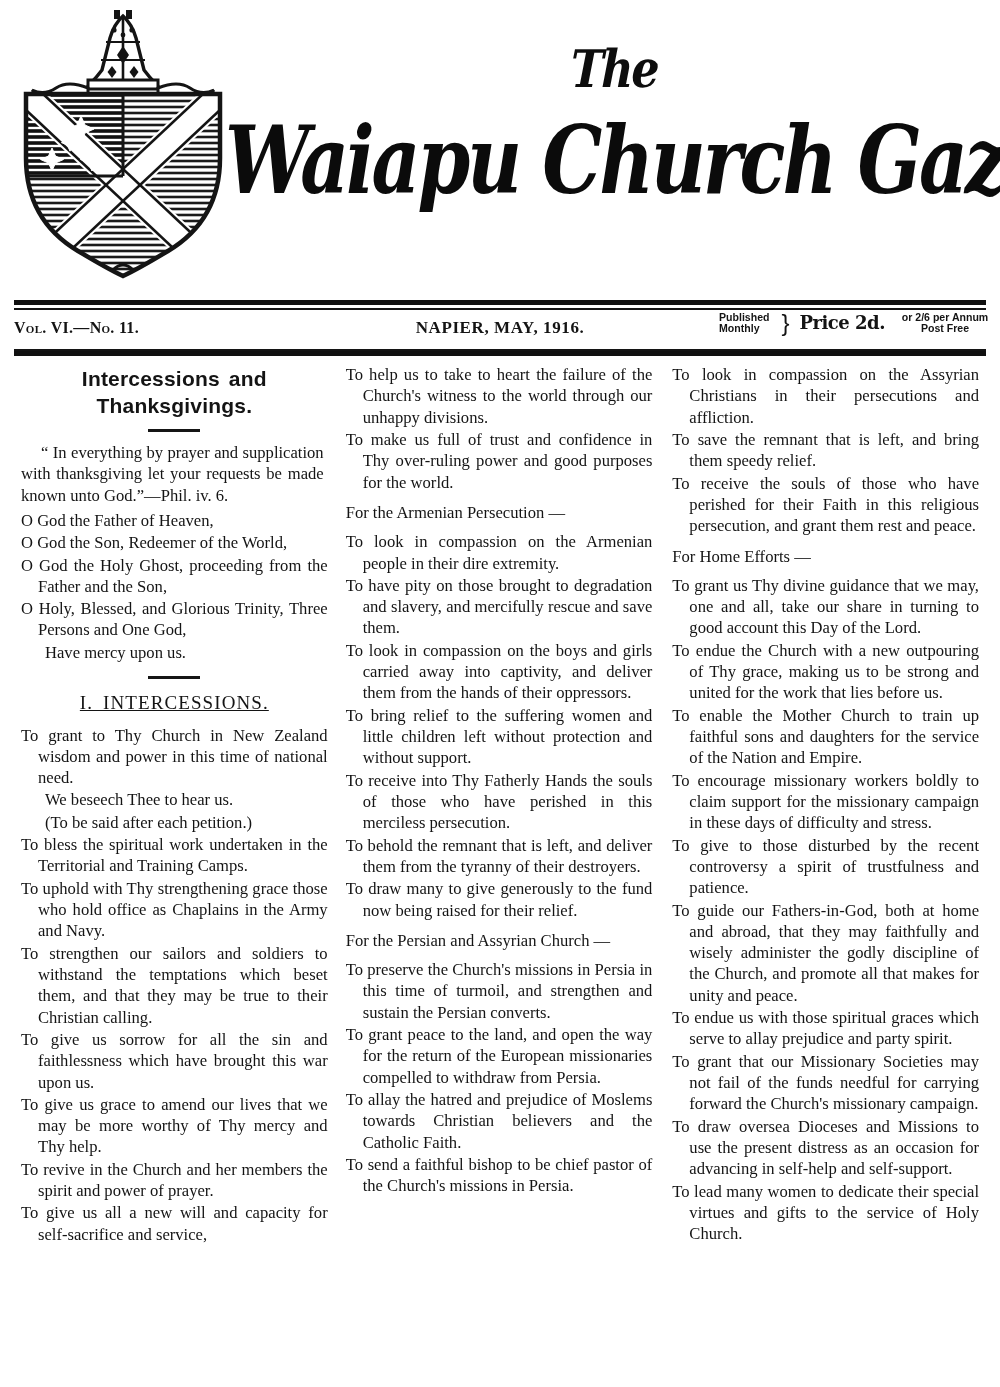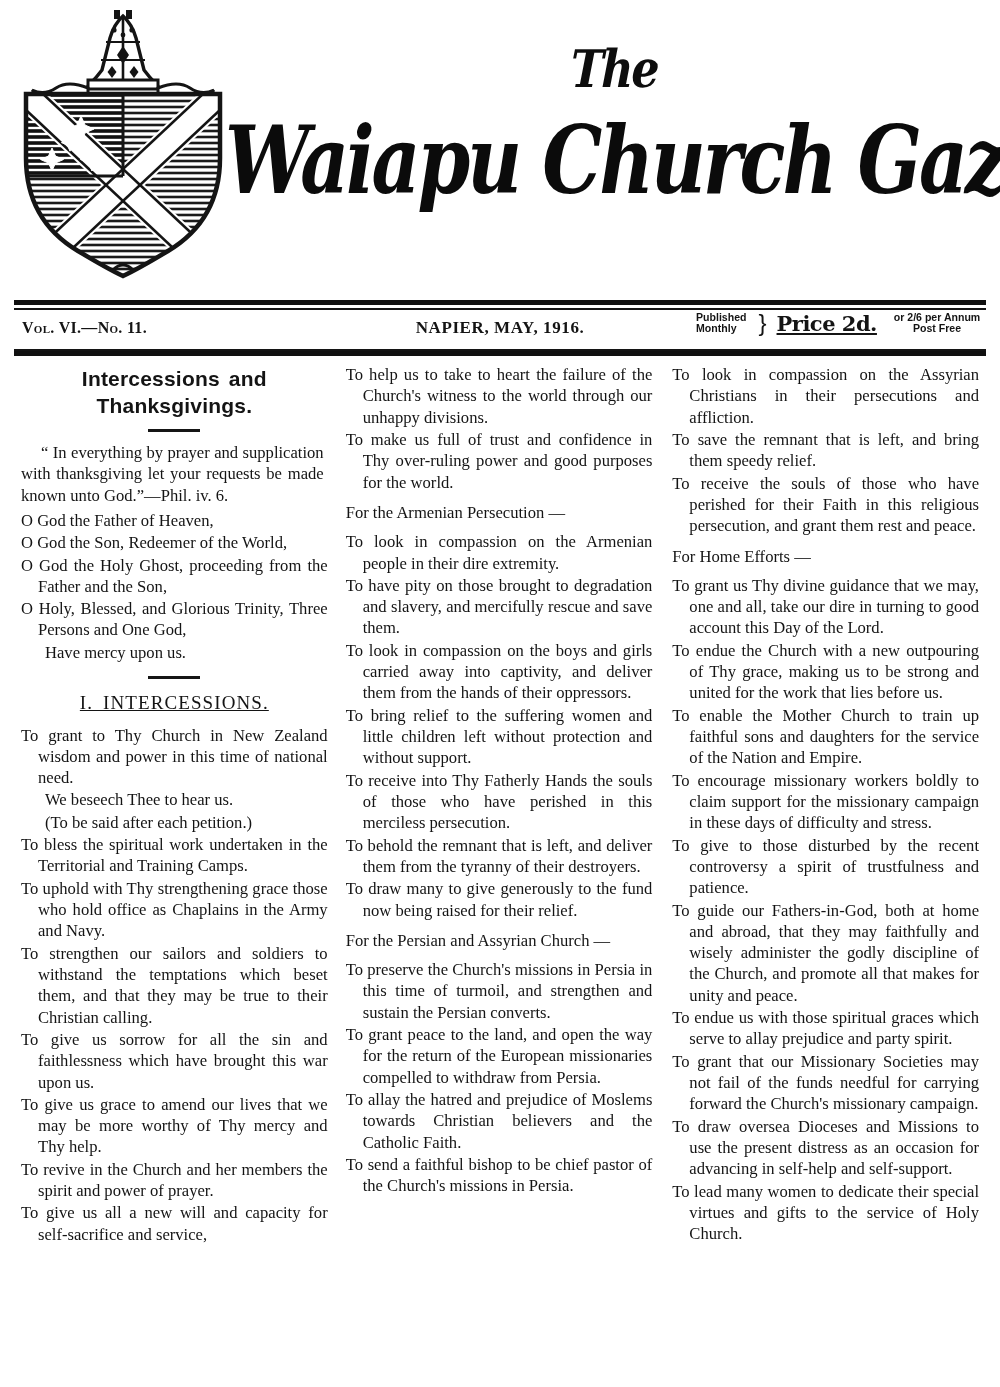--- a/index.html
+++ b/index.html
@@ -57,21 +57,21 @@
     transform-origin: left top;
     color: #0b0b0b;
     font-style: italic;
   }
 
   
   .rule-thick { height: 5px;  background: #101010; margin: 0 14px; }
   .rule-thin  { height: 2px;  background: #141414; margin: 3px 14px 0 14px; }
 
   .folio {
-    margin: 0 14px;
+    margin: 0 6px;
     height: 36px;
     display: flex;
     align-items: center;
     position: relative;
     font-family: "Liberation Serif", "DejaVu Serif", serif;
   }
   .folio-vol {
     position: absolute; left: 8px;
     font-size: 16px; font-weight: 600;
     font-variant: small-caps;
@@ -95,25 +95,24 @@
   .price-pub {
     font-size: 11px; text-align: left;
     transform: scaleX(0.96);
   }
   .price-brace {
     font-size: 24px; font-weight: 400;
     margin: 0 2px 0 3px;
     line-height: 0.9;
   }
   .price-main {
-    font-size: 21px;
+    font-size: 18px;
     letter-spacing: -0.5px;
     margin-right: 7px;
     font-family: "DejaVu Serif", "Liberation Serif", serif;
-    text-decoration: underline;
   }
   .price-annum {
     font-size: 11px; text-align: center;
     transform: scaleX(0.96);
   }
 
   
   .columns {
     margin: 8px 14px 0 14px;
     display: flex;
@@ -342,21 +341,21 @@
     <p class="pet">To send a faithful bishop to be chief pastor of the Church's missions in Persia.</p>
   </div>
 
   <div class="col">
     <p class="pet">To look in compassion on the Assyrian Christians in their persecutions and affliction.</p>
     <p class="pet">To save the remnant that is left, and bring them speedy relief.</p>
     <p class="pet">To receive the souls of those who have perished for their Faith in this religious persecution, and grant them rest and peace.</p>
 
     <p class="subhead">For Home Efforts —</p>
 
-    <p class="pet">To grant us Thy divine guidance that we may, one and all, take our dire in turning to good account this Day of the Lord.</p>
+    <p class="pet">To grant us Thy divine guidance that we may, one and all, take our share in turning to good account this Day of the Lord.</p>
     <p class="pet">To endue the Church with a new outpouring of Thy grace, making us to be strong and united for the work that lies before us.</p>
     <p class="pet">To enable the Mother Church to train up faithful sons and daughters for the service of the Nation and Empire.</p>
     <p class="pet">To encourage missionary workers boldly to claim support for the missionary campaign in these days of difficulty and stress.</p>
     <p class="pet">To give to those disturbed by the recent controversy a spirit of trustfulness and patience.</p>
     <p class="pet">To guide our Fathers-in-God, both at home and abroad, that they may faithfully and wisely administer the godly discipline of the Church, and promote all that makes for unity and peace.</p>
     <p class="pet">To endue us with those spiritual graces which serve to allay prejudice and party spirit.</p>
     <p class="pet">To grant that our Missionary Societies may not fail of the funds needful for carrying forward the Church's missionary campaign.</p>
     <p class="pet">To draw oversea Dioceses and Missions to use the present distress as an occasion for advancing in self-help and self-support.</p>
     <p class="pet">To lead many women to dedicate their special virtues and gifts to the service of Holy Church.</p>
   </div>

